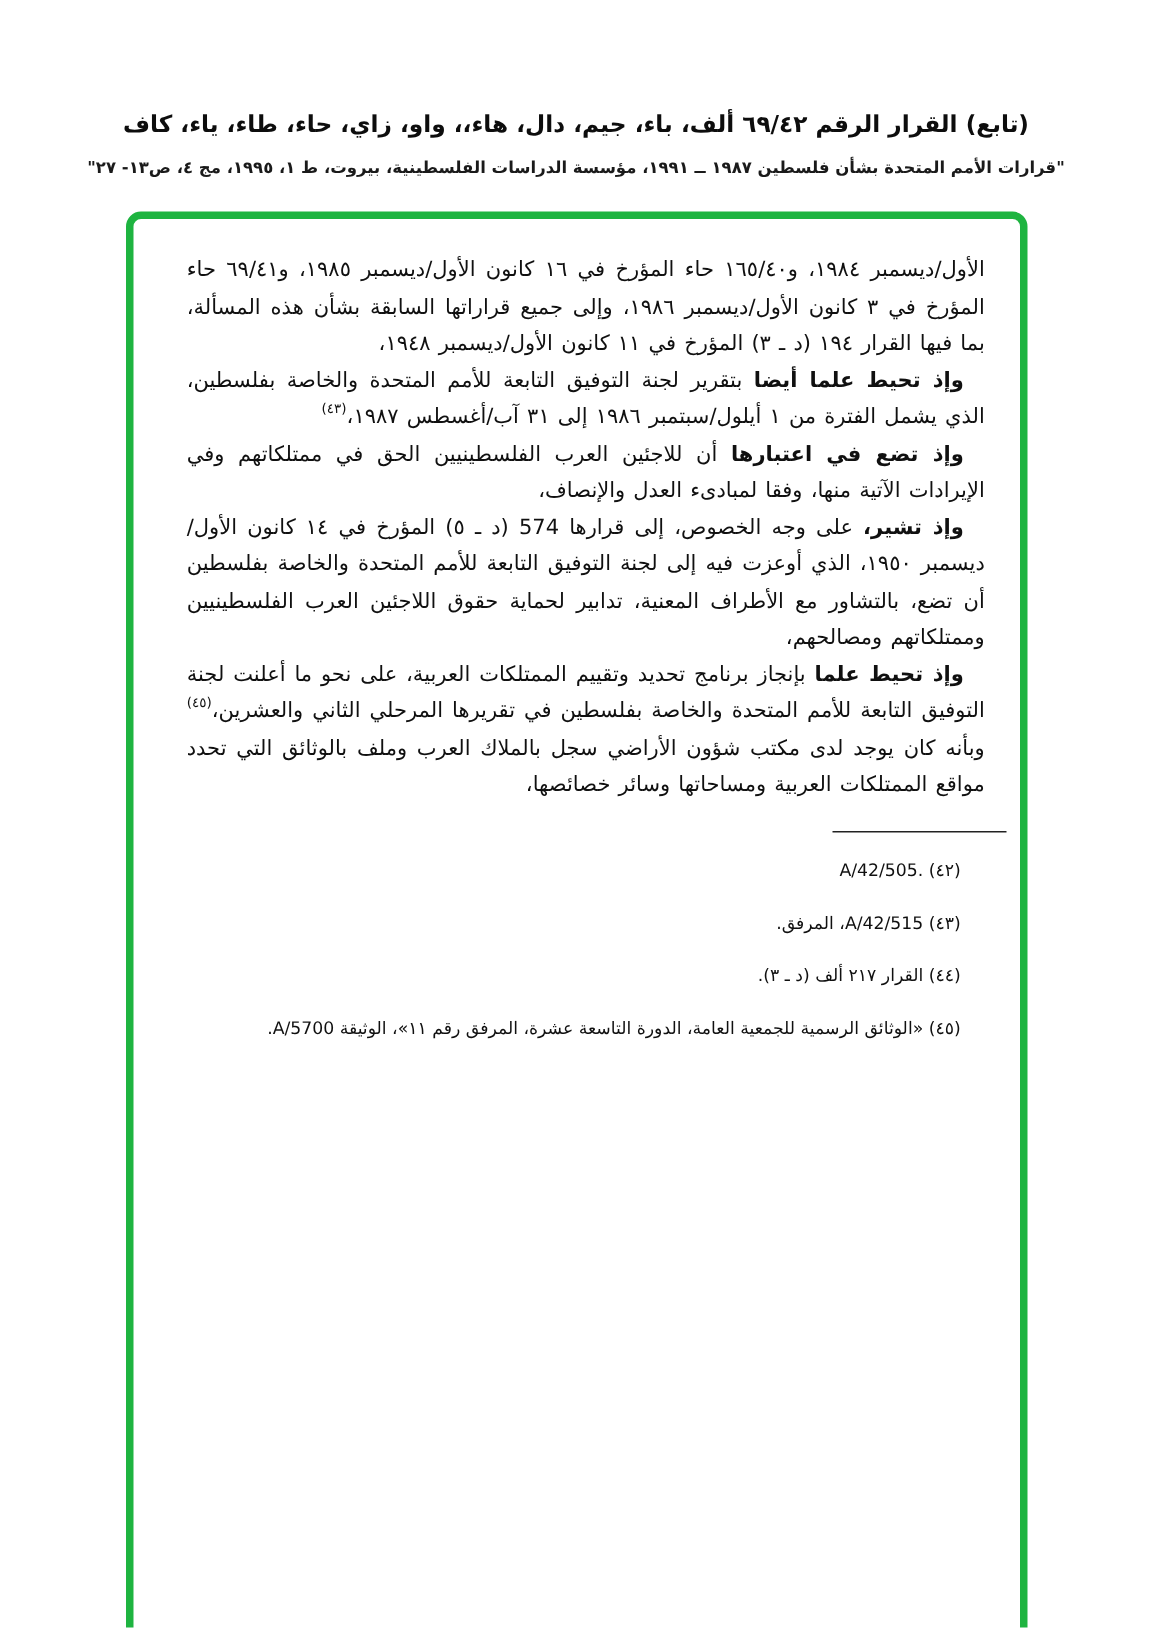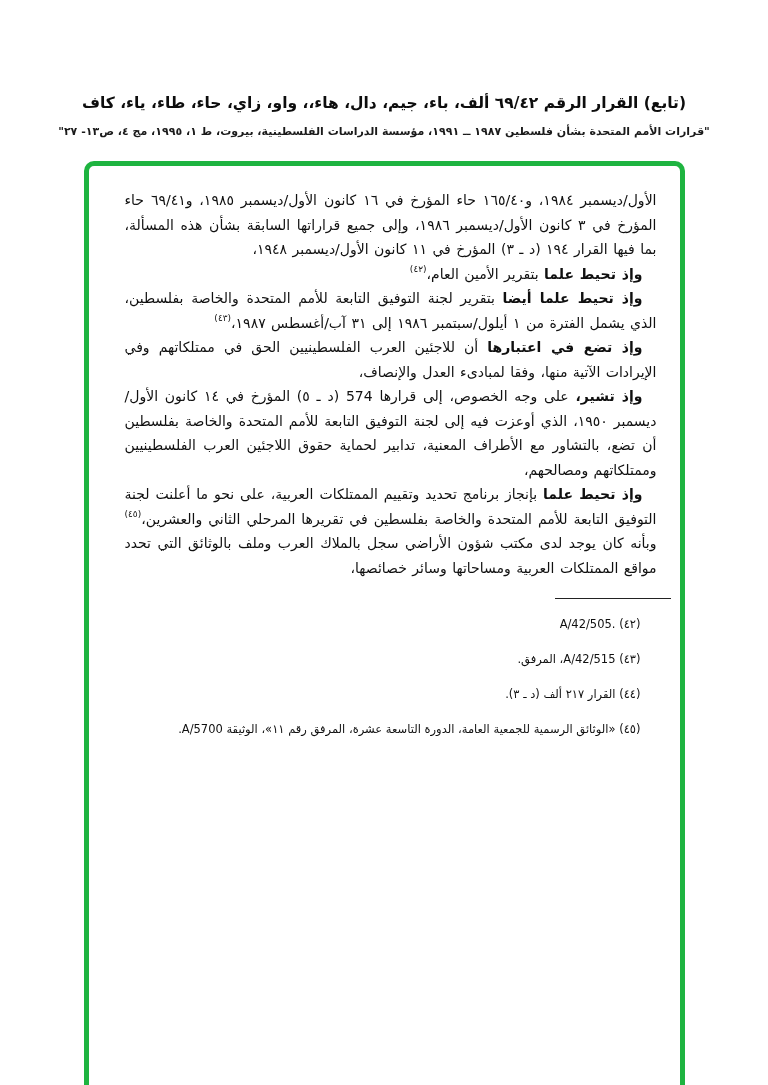--- a/index.html
+++ b/index.html
@@ -1,20 +1,20 @@
 <!DOCTYPE html>
 <html lang="ar"><head>
 <meta charset="utf-8">
 <style>
   html,body{margin:0;padding:0;}
   body{
     width:768px;height:1085px;background:#ffffff;position:relative;
     font-family:"DejaVu Sans",sans-serif;color:#141414;overflow:hidden;
   }
-  .header{ text-align:center; padding-top:92px; direction:rtl; }
+  .header{ text-align:center; padding-top:72px; direction:rtl; }
   .header .title{
     font-weight:bold; font-size:15.5px; line-height:22px; color:#0d0d0d;
     letter-spacing:0px;
   }
   .header .source{
     font-weight:bold; font-size:11px; line-height:17px; margin-top:9px; color:#1a1a1a;
   }
   .frame{
     box-sizing:border-box;
     width:601px; height:1062px;
@@ -50,21 +50,20 @@
 <body>
 
 <div class="header">
   <div class="title">(تابع) القرار الرقم ٦٩/٤٢ ألف، باء، جيم، دال، هاء،، واو، زاي، حاء، طاء، ياء، كاف</div>
   <div class="source">"قرارات الأمم المتحدة بشأن فلسطين ١٩٨٧ ــ ١٩٩١، مؤسسة الدراسات الفلسطينية، بيروت، ط ١، ١٩٩٥، مج ٤، ص١٣- ٢٧"</div>
 </div>
 
 <div class="frame" style="border-color: rgb(30, 180, 64);">
   <div class="body-text" id="body-paragraphs">
       <p class="noindent"><span>الأول/ديسمبر ١٩٨٤، و١٦٥/٤٠ حاء المؤرخ في ١٦ كانون الأول/ديسمبر ١٩٨٥، و٦٩/٤١ حاء المؤرخ في ٣ كانون الأول/ديسمبر ١٩٨٦، وإلى جميع قراراتها السابقة بشأن هذه المسألة، بما فيها القرار ١٩٤ (د ـ ٣) المؤرخ في ١١ كانون الأول/ديسمبر ١٩٤٨،</span></p>
-      <p><span class="b">وإذ تحيط علما</span><span> بتقرير الأمين العام،</span><sup>(٤٢)</sup></p>
       <p><span class="b">وإذ تحيط علما أيضا</span><span> بتقرير لجنة التوفيق التابعة للأمم المتحدة والخاصة بفلسطين، الذي يشمل الفترة من ١ أيلول/سبتمبر ١٩٨٦ إلى ٣١ آب/أغسطس ١٩٨٧،</span><sup>(٤٣)</sup></p>
       <p><span class="b">وإذ تضع في اعتبارها</span><span> أن للاجئين العرب الفلسطينيين الحق في ممتلكاتهم وفي الإيرادات الآتية منها، وفقا لمبادىء العدل والإنصاف،</span></p>
       <p><span class="b">وإذ تشير،</span><span> على وجه الخصوص، إلى قرارها 574 (د ـ ٥) المؤرخ في ١٤ كانون الأول/ديسمبر ١٩٥٠، الذي أوعزت فيه إلى لجنة التوفيق التابعة للأمم المتحدة والخاصة بفلسطين أن تضع، بالتشاور مع الأطراف المعنية، تدابير لحماية حقوق اللاجئين العرب الفلسطينيين وممتلكاتهم ومصالحهم،</span></p>
       <p><span class="b">وإذ تحيط علما</span><span> بإنجاز برنامج تحديد وتقييم الممتلكات العربية، على نحو ما أعلنت لجنة التوفيق التابعة للأمم المتحدة والخاصة بفلسطين في تقريرها المرحلي الثاني والعشرين،</span><sup>(٤٥)</sup><span> وبأنه كان يوجد لدى مكتب شؤون الأراضي سجل بالملاك العرب وملف بالوثائق التي تحدد مواقع الممتلكات العربية ومساحاتها وسائر خصائصها،</span></p>
     </div>
   <hr class="fn-rule">
   <div class="footnotes" id="footnotes-list">
       <p><span>(٤٢) </span><span dir="ltr">A/42/505.</span></p>
       <p><span>(٤٣) </span><span dir="ltr">A/42/515</span><span>، المرفق.</span></p>
       <p><span>(٤٤) القرار ٢١٧ ألف (د ـ ٣).</span></p>

